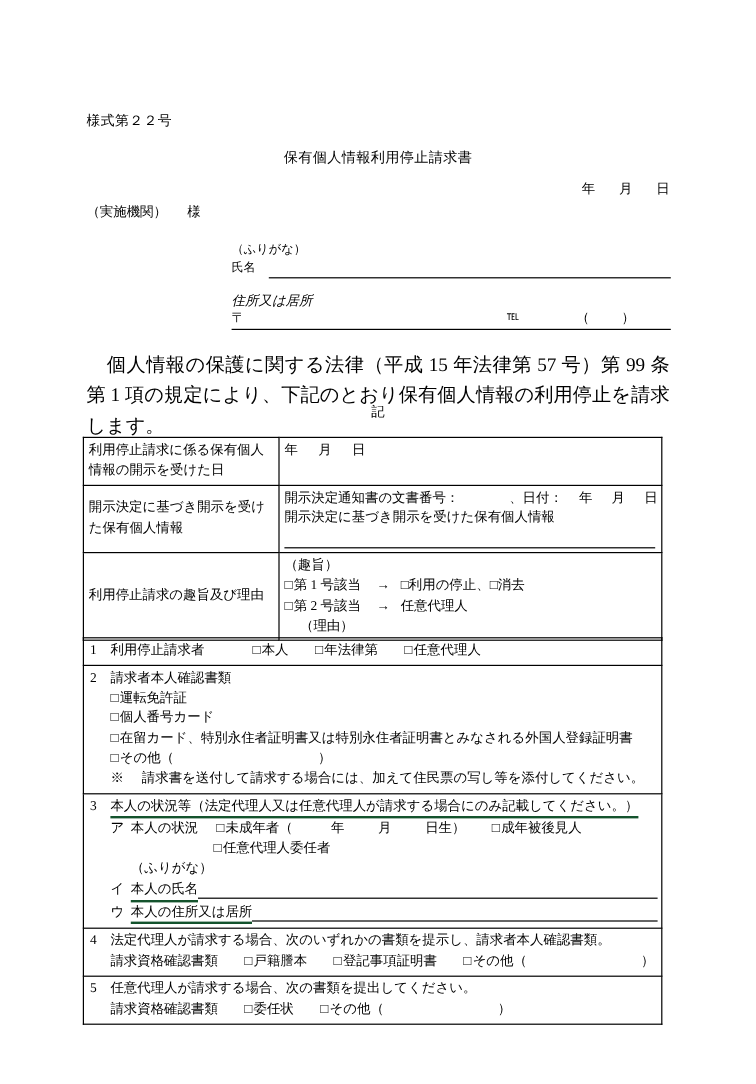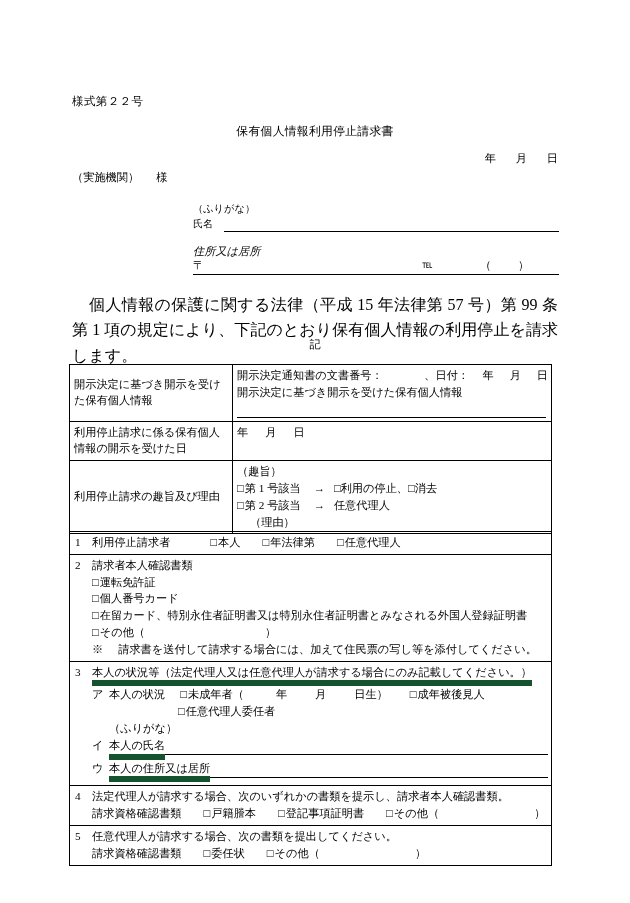--- a/index.html
+++ b/index.html
@@ -182,21 +182,21 @@
     text-decoration: underline;
   }
   .underline-row .txt { white-space: nowrap; }
   .underline-row .rule {
     flex: 1;
     border-bottom: 1px solid #000;
     height: 13px;
     margin-left: 0;
   }
   .u-text {
-    border-bottom: 6px solid #14532d;
+    border-bottom: 2px solid #14532d;
     display: inline-block;
   }
   .nowrap { white-space: nowrap; }
 </style>
 </head>
 <body>
 
 <div class="page">
 
   <div class="form-no">様式第２２号</div>
@@ -227,44 +227,44 @@
     <span class="tel">℡</span>
     <span class="paren-open">（</span>
     <span class="paren-close">）</span>
   </div>
 
   <div class="statement">個人情報の保護に関する法律（平成 15 年法律第 57 号）第 99 条第 1 項の規定により、下記のとおり保有個人情報の利用停止を請求します。</div>
   <div class="ki">記</div>
 
   <table class="tbl" id="table-disclosure">
     <tbody>
+      <tr>
+        <td class="c-label">利用停止請求に係る保有個人情報の開示を受けた日</td>
+        <td class="date-triple">
+          <span class="y">年</span><span class="m">月</span><span class="d">日</span>
+        </td>
+      </tr>
       <tr>
         <td class="c-label mid-label">開示決定に基づき開示を受けた保有個人情報</td>
         <td>
           <div class="doc-no-line">
             <span class="lbl">開示決定通知書の文書番号：</span>
               <span class="gap1"></span>
               <span>、</span>
               <span>日付：</span>
               <span class="gap2"></span>
               <span class="dy">年</span>
               <span class="dm">月</span>
               <span>日</span>
           </div>
           <div>開示決定に基づき開示を受けた保有個人情報</div>
           <div class="writein-rule"></div>
         </td>
       </tr>
       <tr>
-        <td class="c-label">利用停止請求に係る保有個人情報の開示を受けた日</td>
-        <td class="date-triple">
-          <span class="y">年</span><span class="m">月</span><span class="d">日</span>
-        </td>
-      </tr>
-      <tr>
         <td class="c-label mid-label">利用停止請求の趣旨及び理由</td>
         <td class="purpose-cell">
           <div>（趣旨）</div>
           <div class="opt">
             <span class="cb">□</span><span>第 1 号該当</span><span class="arrow">→</span><span>□利用の停止、□消去</span>
           </div>
           <div class="opt">
             <span class="cb">□</span><span>第 2 号該当</span><span class="arrow">→</span><span>任意代理人</span>
           </div>
           <div class="reason">（理由）</div>

